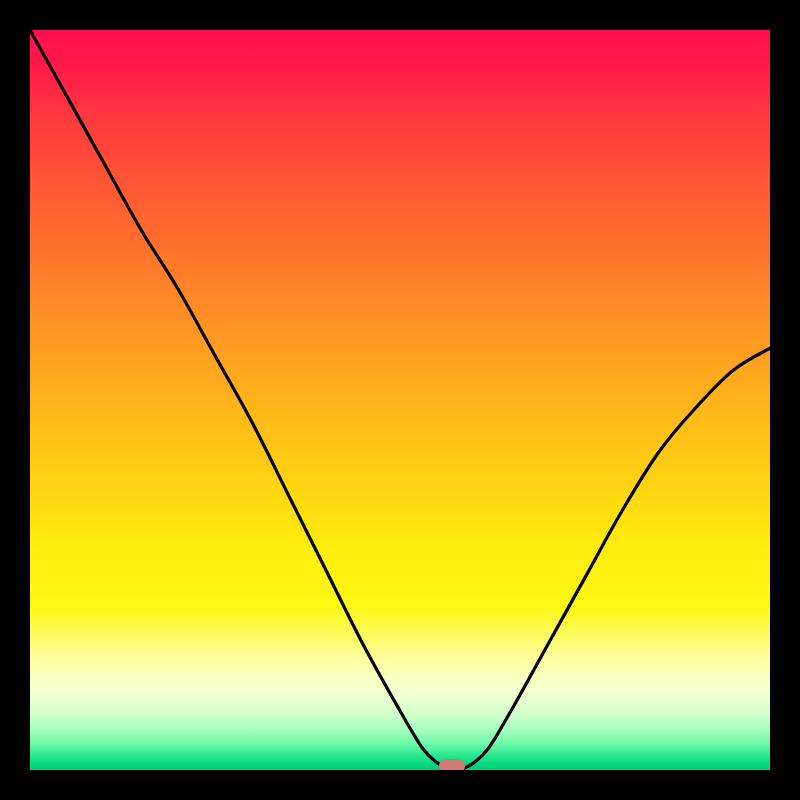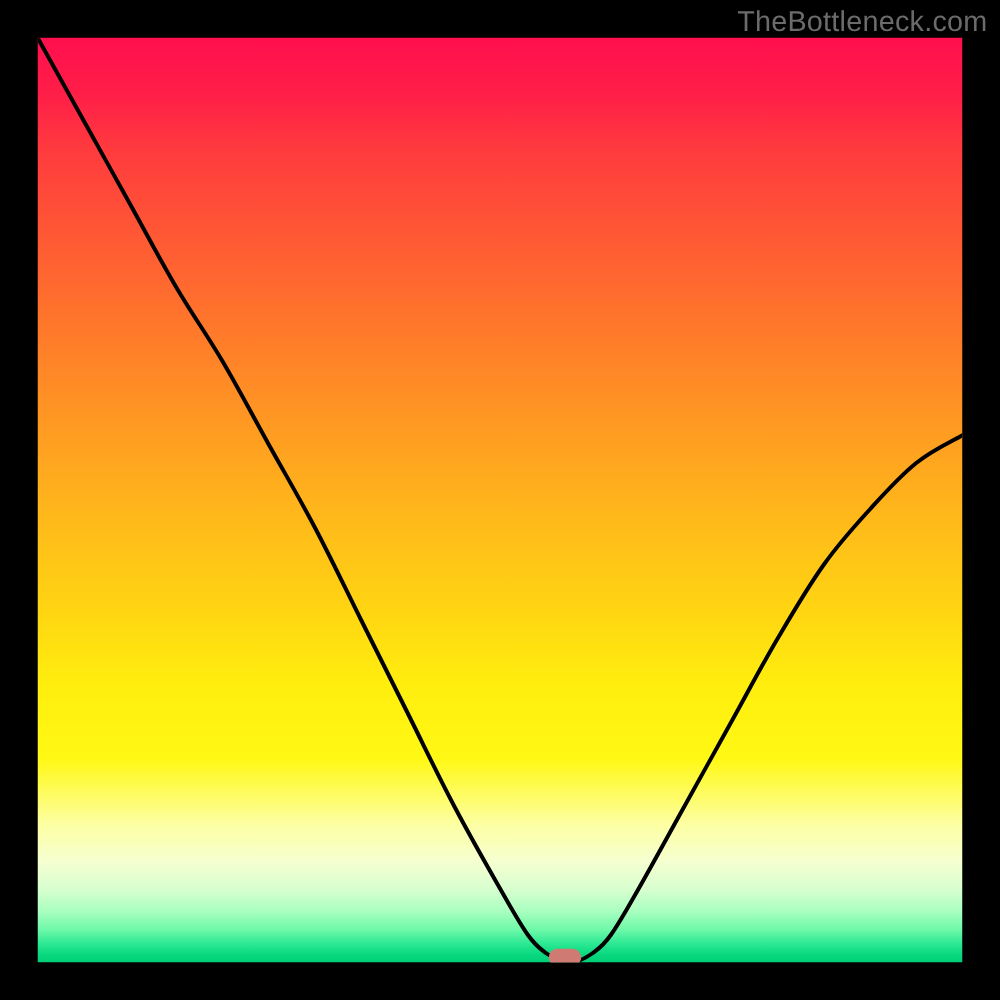--- a/index.html
+++ b/index.html
@@ -71,21 +71,20 @@
     height: 14px;
     border-radius: 7px;
     background: #cf7a73;
     transform: translate(-50%, -50%);
   }
 </style>
 </head>
 <body>
 
 <div class="frame">
-  <div class="watermark">TheBottleneck.com</div>
 
   <div class="plot-area">
     <div class="gradient-bg"></div>
 
     <svg class="curve-svg" viewBox="0 0 740 740" preserveAspectRatio="none">
       <path fill="none" stroke="#000" stroke-width="3.2" stroke-linejoin="round" stroke-linecap="round" d="M 0.00 0.00 C 6.66 11.99, 23.68 42.62, 37.00 66.60 C 50.32 90.58, 60.68 109.22, 74.00 133.20 C 87.32 157.18, 97.68 177.16, 111.00 199.80 C 124.32 222.44, 134.68 236.36, 148.00 259.00 C 161.32 281.64, 171.68 301.62, 185.00 325.60 C 198.32 349.58, 208.68 366.89, 222.00 392.20 C 235.32 417.51, 245.68 439.56, 259.00 466.20 C 272.32 492.84, 282.68 513.56, 296.00 540.20 C 309.32 566.84, 319.68 588.89, 333.00 614.20 C 346.32 639.51, 359.34 662.15, 370.00 680.80 C 380.66 699.45, 385.54 708.48, 392.20 717.80 C 398.86 727.12, 401.67 728.60, 407.00 732.60 C 412.33 736.60, 417.80 738.67, 421.80 740.00 C 425.80 741.33, 425.20 741.33, 429.20 740.00 C 433.20 738.67, 438.67 736.60, 444.00 732.60 C 449.33 728.60, 452.14 727.12, 458.80 717.80 C 465.46 708.48, 470.34 699.45, 481.00 680.80 C 491.66 662.15, 504.68 638.18, 518.00 614.20 C 531.32 590.22, 541.68 571.58, 555.00 547.60 C 568.32 523.62, 578.68 503.64, 592.00 481.00 C 605.32 458.36, 615.68 440.45, 629.00 421.80 C 642.32 403.15, 652.68 392.05, 666.00 377.40 C 679.32 362.75, 689.68 351.06, 703.00 340.40 C 716.32 329.74, 733.34 322.20, 740.00 318.20" id="curve-path"></path>
     </svg>
 
     <div class="marker" id="marker" style="left: 421.8px; top: 736px;"></div>
   </div>

